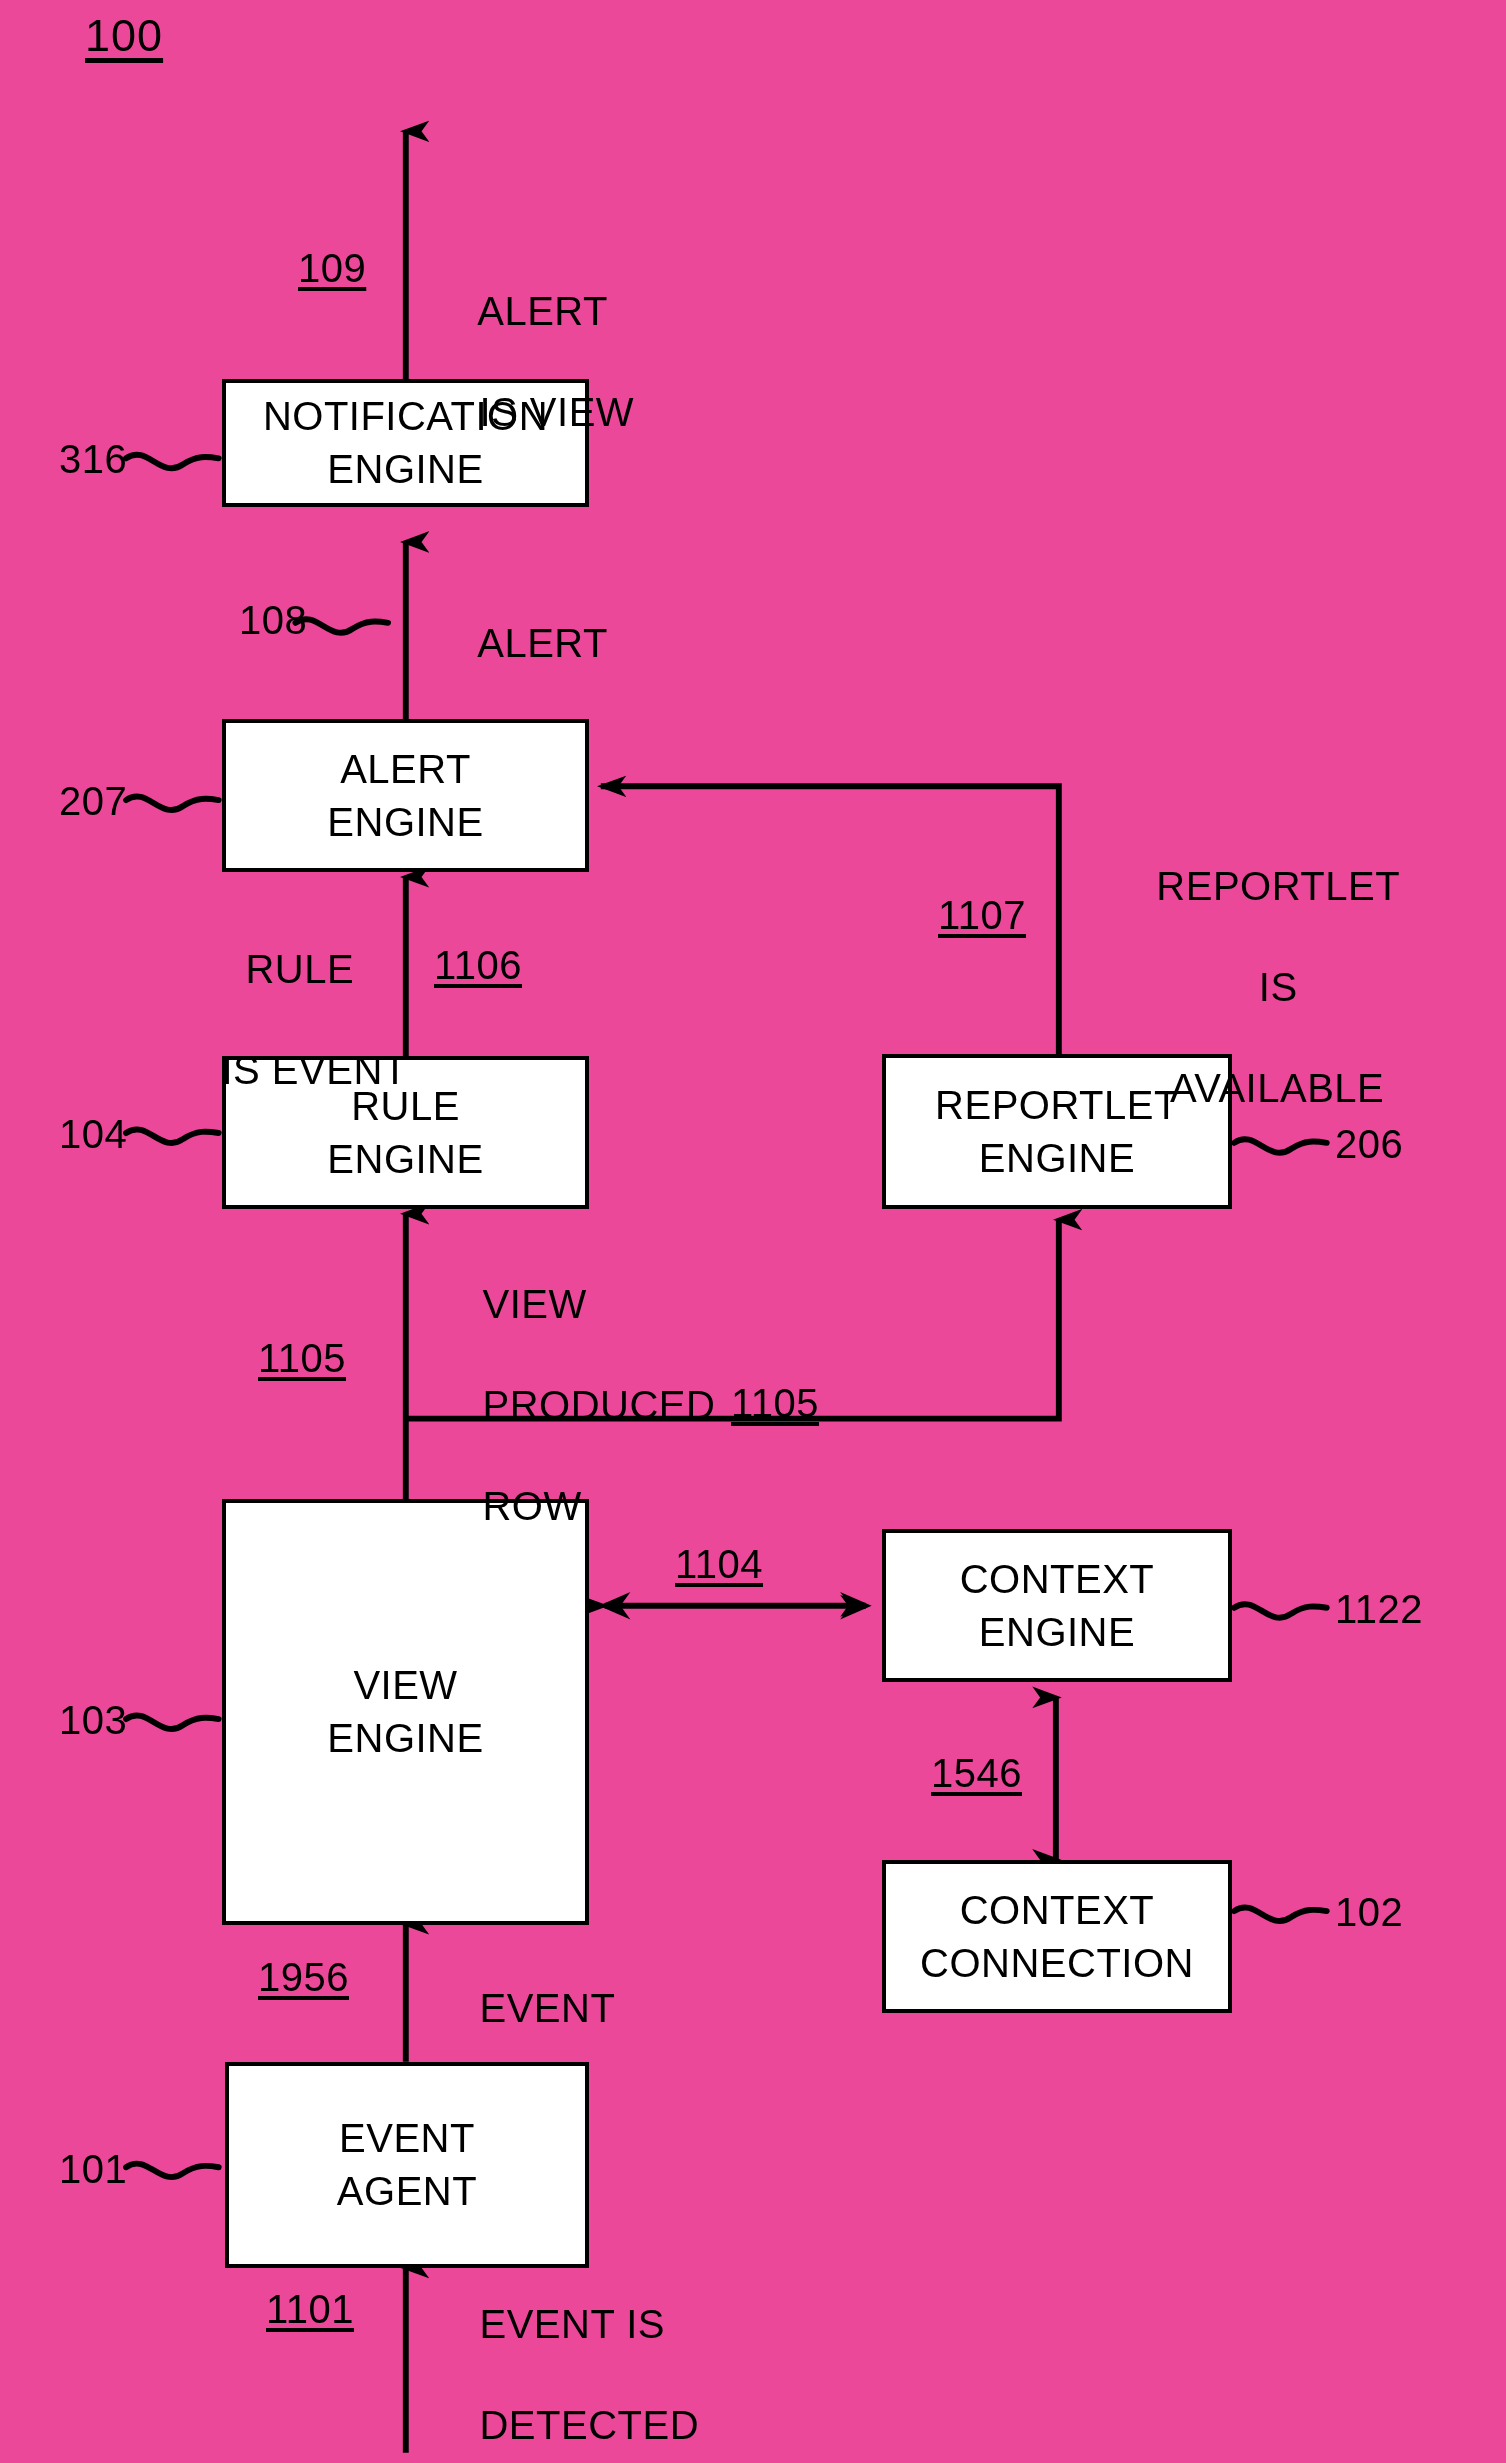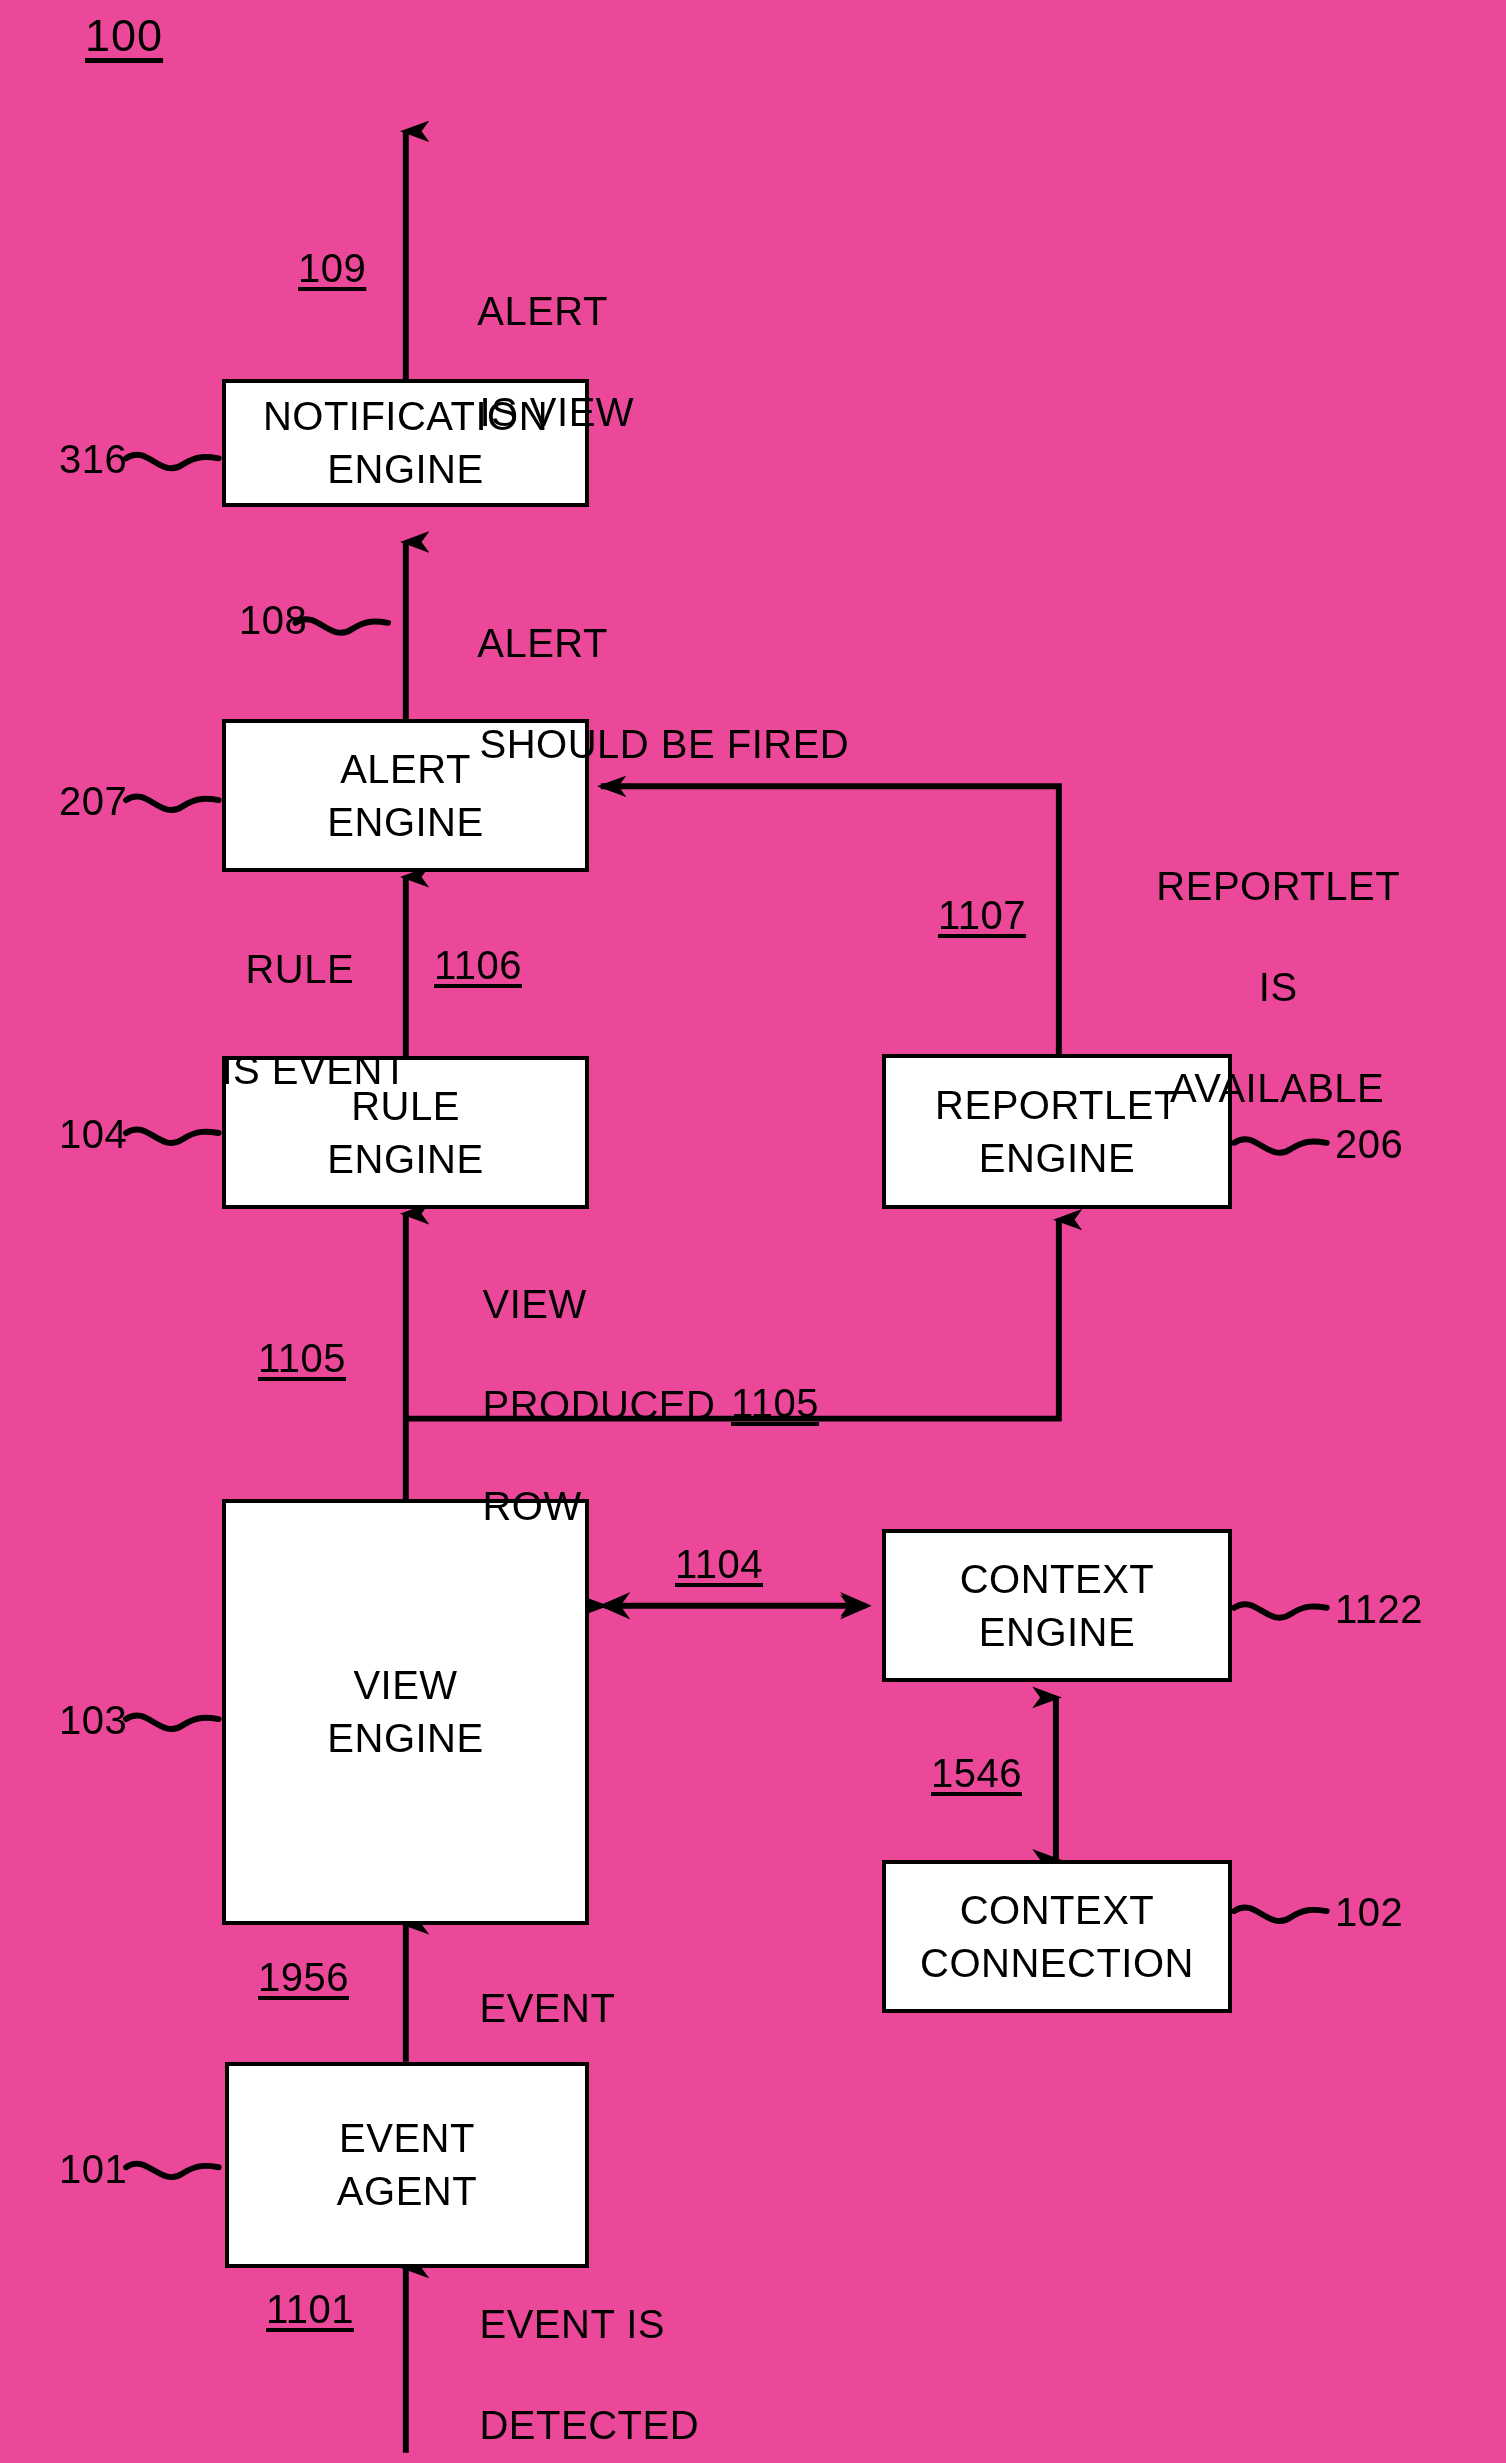--- a/index.html
+++ b/index.html
@@ -188,21 +188,20 @@
 
   <div class="refnum u" style="left:298px; top:244px;">109</div>
   <div class="label" style="left:433px; top:236px;">
     <span>ALERT</span><br>
     <span>IS VIEW</span>
   </div>
 
   <div class="refnum" style="left:239px; top:596px;">108</div>
   <div class="label" style="left:433px; top:568px;">
     <span>ALERT</span><br>
-    <span>SHOULD BE FIRED</span>
   </div>
 
   <div class="label center" style="left:175px; top:894px; width:203px;">
     <span>RULE</span><br>
     <span>IS EVENT</span>
   </div>
   <div class="refnum u" style="left:434px; top:941px;">1106</div>
 
   <div class="refnum u" style="left:938px; top:891px;">1107</div>
   <div class="label center" style="left:1107px; top:811px; width:296px;">

